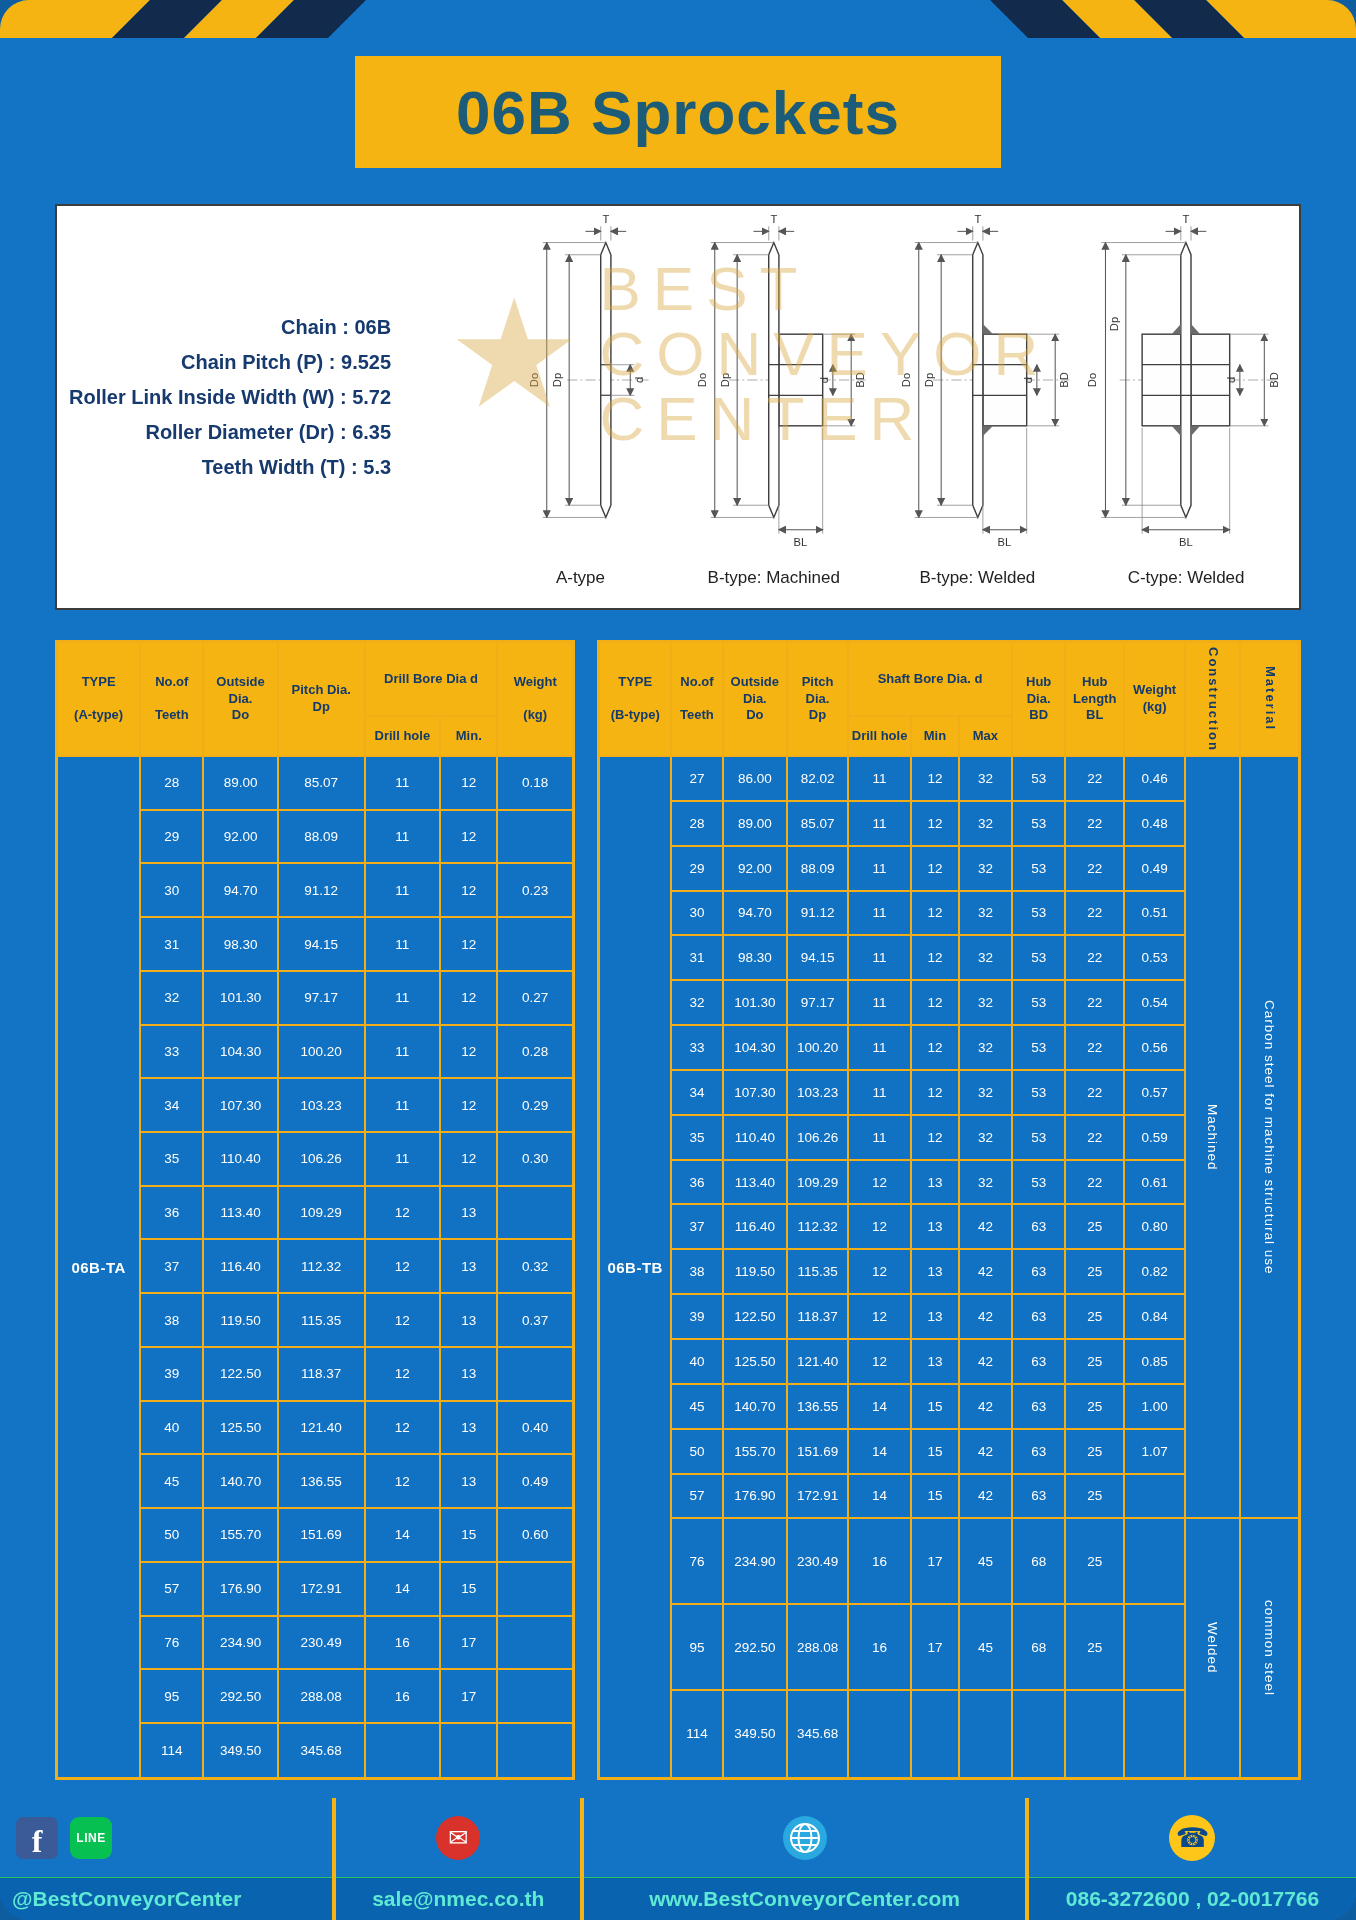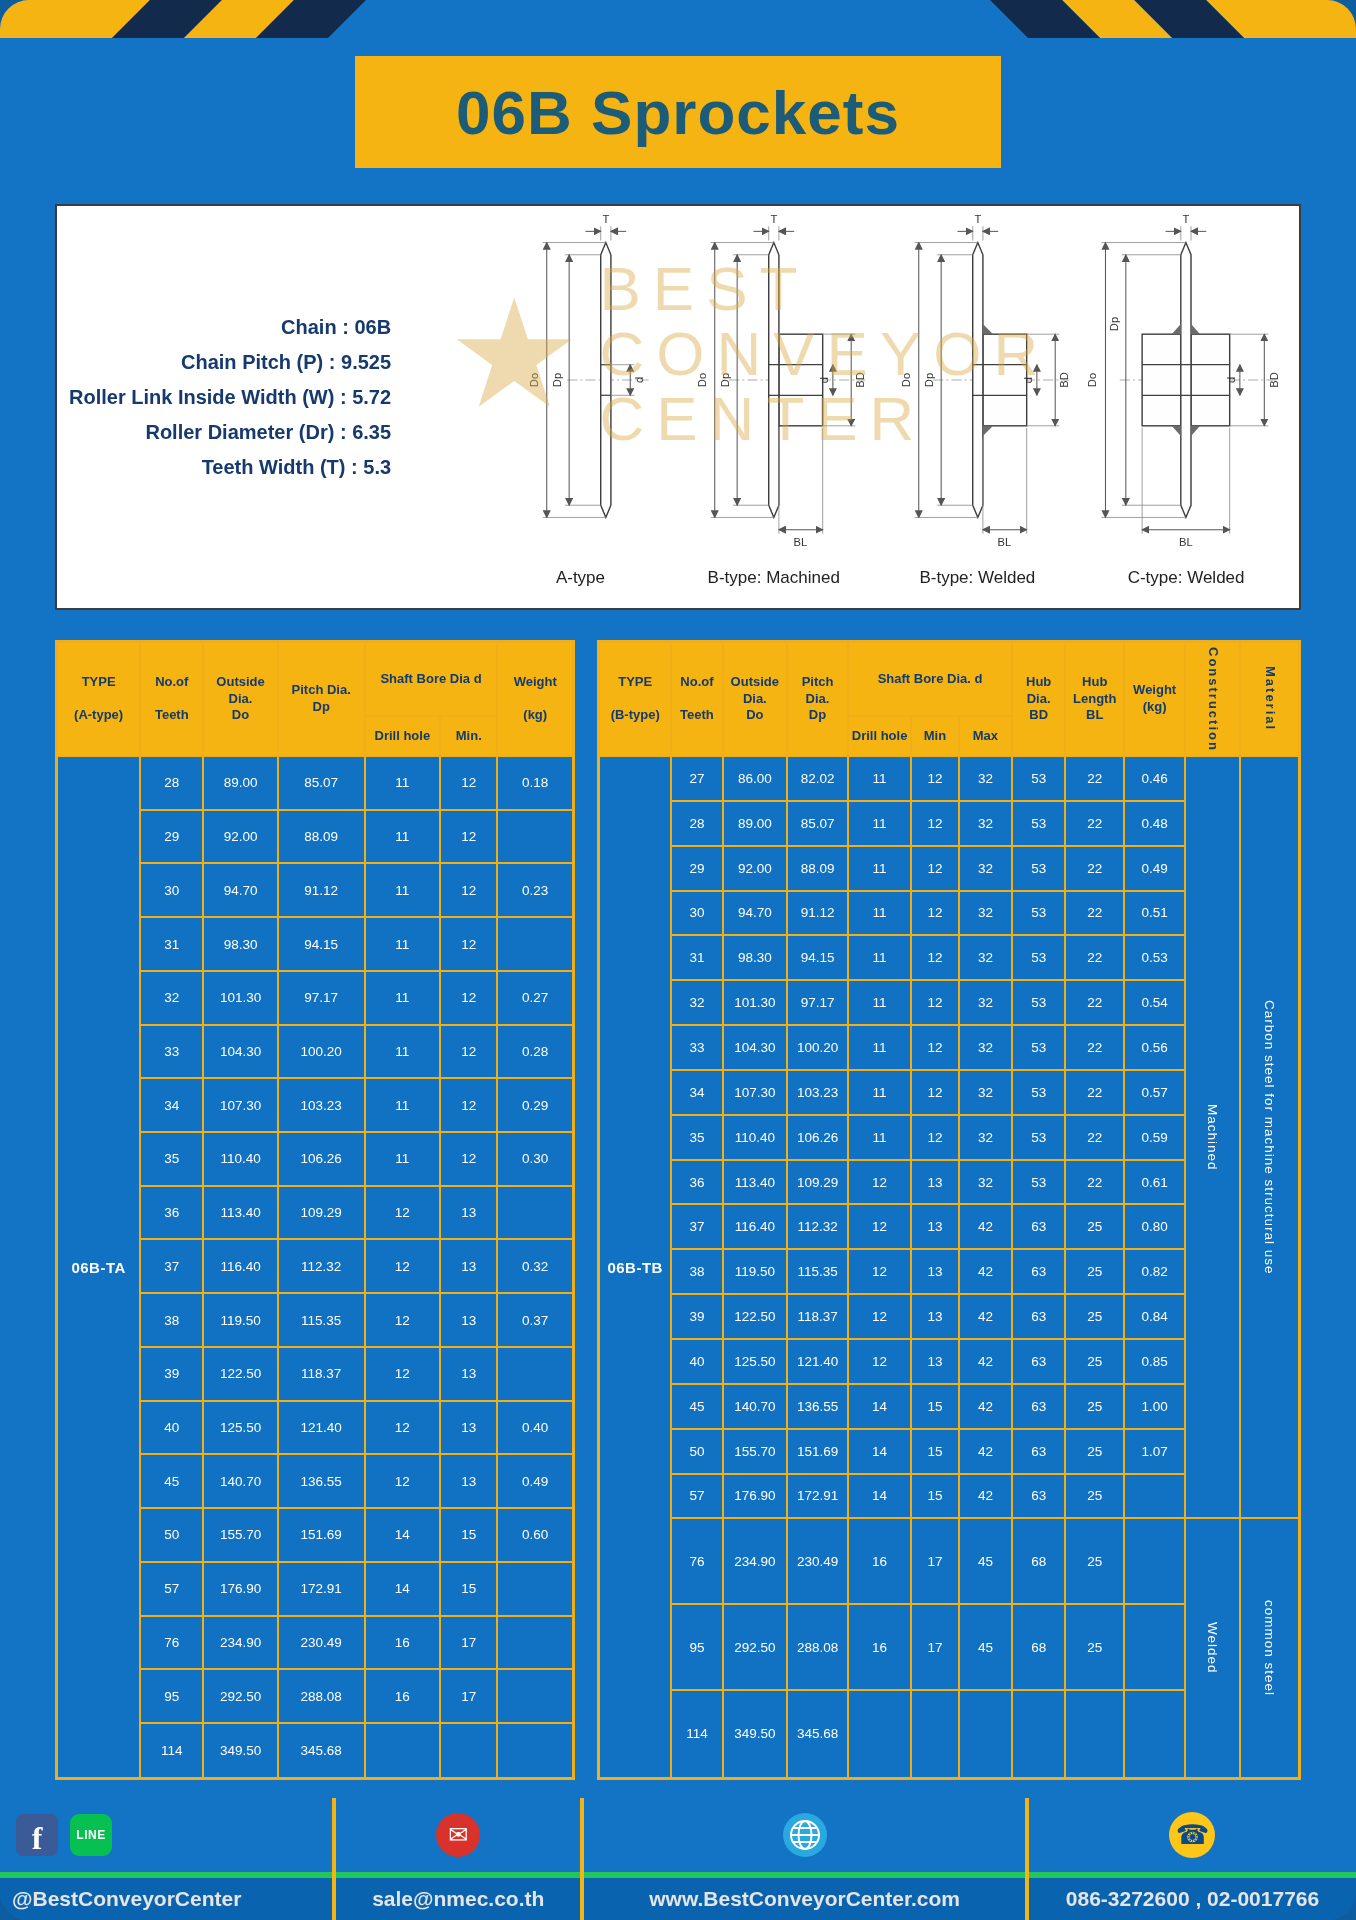--- a/index.html
+++ b/index.html
@@ -54,21 +54,21 @@
   .vert-text{writing-mode:vertical-rl;margin:0 auto;line-height:1.15;white-space:nowrap;letter-spacing:2px;}
   td .vert-text{letter-spacing:1px;}
 
   
   .footer{position:absolute;left:0;right:0;bottom:0;height:122px;display:flex;}
   .footer-col{display:flex;flex-direction:column;}
   .footer-col:not(:last-child){border-right:4px solid #f6b412;}
   .c1{width:24.5%;} .c2{width:18%;} .c3{width:32.5%;} .c4{flex:1;}
   .icons{flex:1;display:flex;align-items:center;gap:12px;justify-content:center;}
   .c1 .icons{justify-content:flex-start;padding-left:16px;}
-  .fbar{height:42px;background:#0a63af;border-top:6px solid #22c55e;color:#e5e5e5;font-weight:bold;
+  .fbar{height:42px;background:#0a63af;border-top:1px solid #22c55e;color:#5eead4;font-weight:bold;
     font-size:21px;display:flex;align-items:center;justify-content:center;white-space:nowrap;}
   .c1 .fbar{justify-content:flex-start;padding-left:12px;}
   .icon-fb{width:42px;height:42px;background:#3a5a98;border-radius:7px;color:#fff;font-weight:bold;
     font-size:32px;display:flex;align-items:flex-end;justify-content:center;line-height:1.05;font-family:"Liberation Serif",serif;}
   .icon-line{width:42px;height:42px;background:#06c152;border-radius:9px;color:#fff;font-weight:bold;
     font-size:12px;display:flex;align-items:center;justify-content:center;letter-spacing:.5px;}
   .icon-mail{width:44px;height:44px;background:#d8322a;border-radius:50%;color:#fff;font-size:24px;
     display:flex;align-items:center;justify-content:center;}
   .icon-phone{width:46px;height:46px;background:#ffc61a;border-radius:50%;color:#0a4a8a;font-size:27px;
     display:flex;align-items:center;justify-content:center;}
@@ -292,21 +292,21 @@
 
 (A-type)</th>
             <th rowspan="2">No.of
 
 Teeth</th>
             <th rowspan="2">Outside
 Dia.
 Do</th>
             <th rowspan="2">Pitch Dia.
 Dp</th>
-            <th colspan="2">Shaft Bore Dia d</th>
+            <th colspan="2">Drill Bore Dia d</th>
             <th rowspan="2">Weight
 
 (kg)</th>
           </tr>
           <tr class="r2">
             <th>Drill hole</th>
             <th>Min.</th>
           </tr>
         </thead>
         <tbody>

